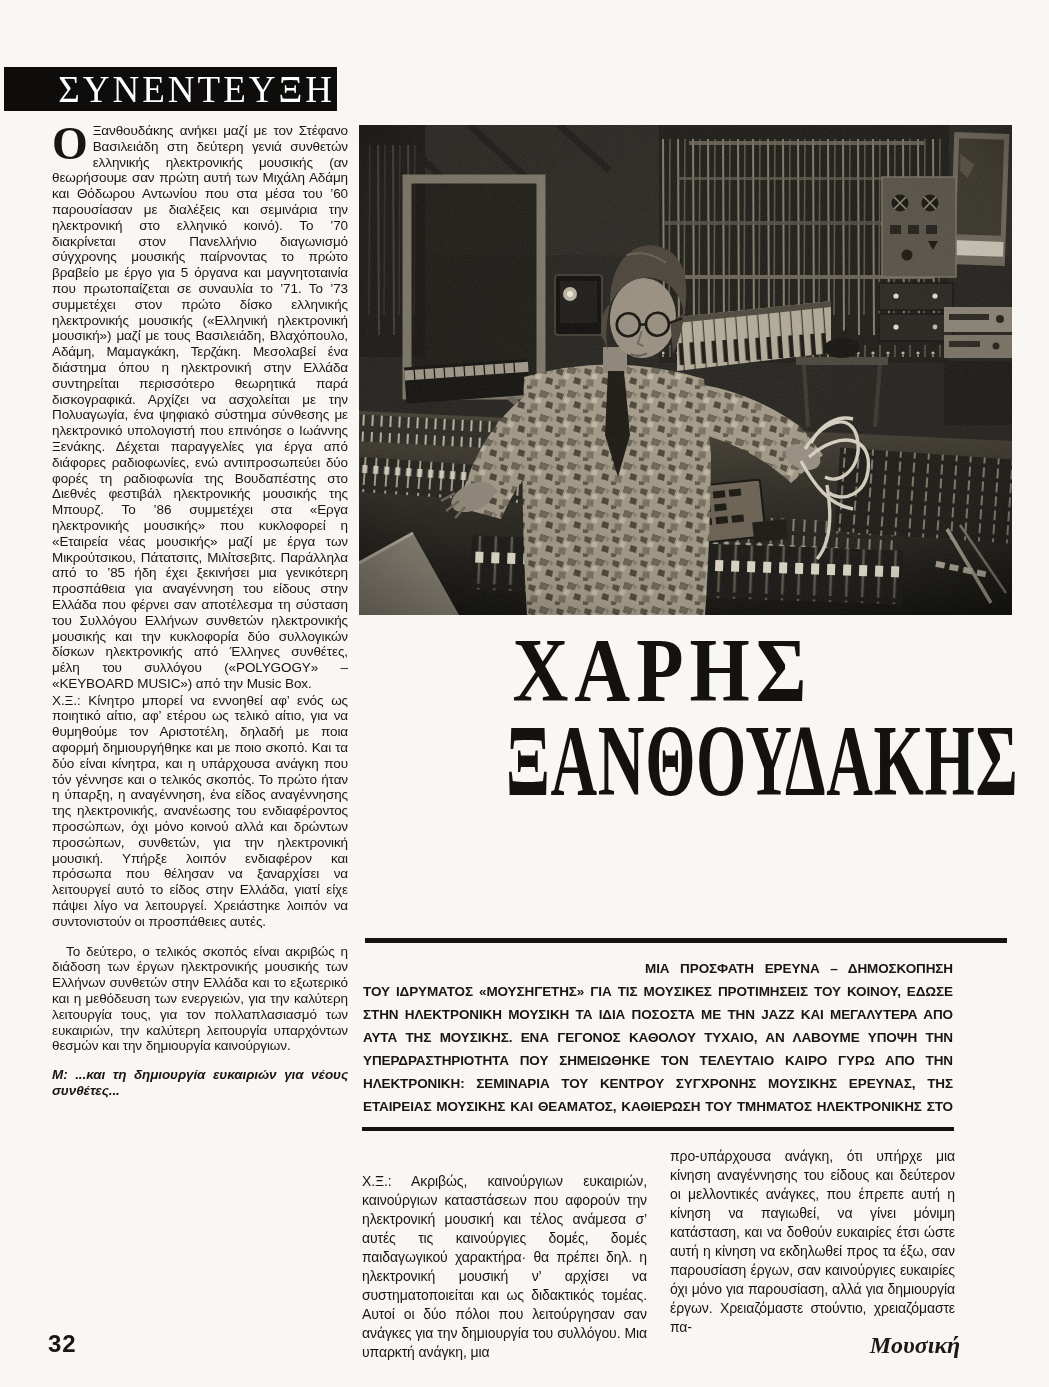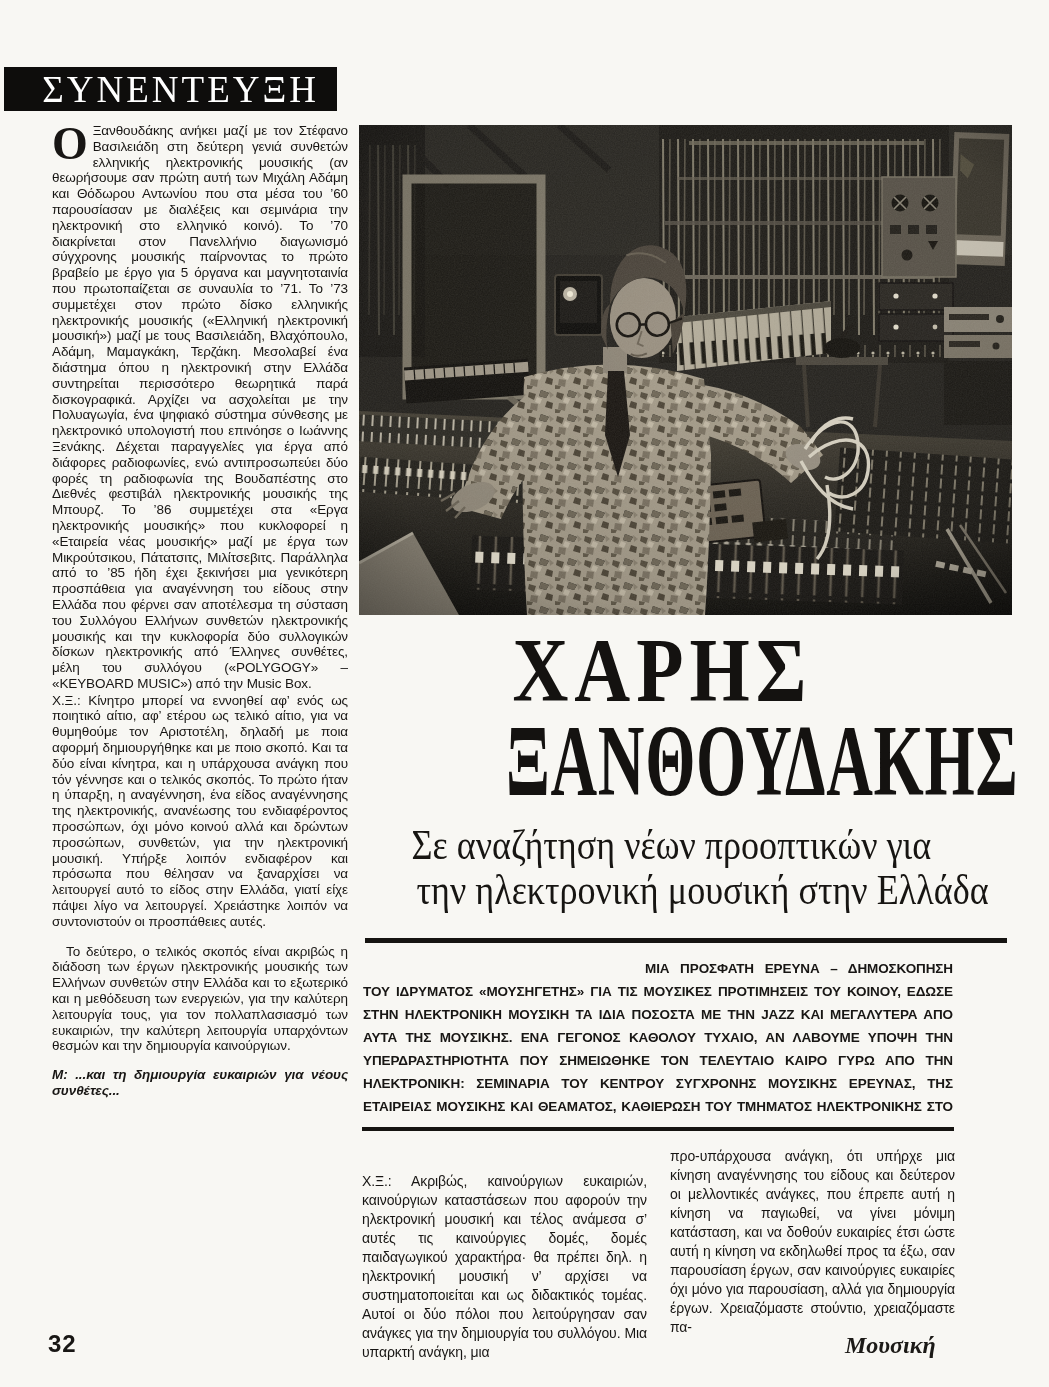--- a/index.html
+++ b/index.html
@@ -11,21 +11,21 @@
     color:#181614;
     overflow:hidden;
   }
   
   .banner{
     position:absolute;left:4px;top:67px;width:333px;height:44px;
     background:#0e0d0c;color:#ffffff;
     font-family:"Liberation Serif", serif;
     font-size:37px;letter-spacing:3px;
     display:flex;align-items:center;justify-content:flex-end;
-    padding-right:18px;box-sizing:border-box;
+    padding-right:2px;box-sizing:border-box;
   }
   
   .left-col{
     position:absolute;left:52px;top:123px;width:296px;
     font-size:13.5px;line-height:15.8px;
     text-align:justify;
     letter-spacing:-0.1px;
   }
   .left-col p{margin:0;}
   .dropcap{
@@ -82,21 +82,21 @@
   }
   .col-mid{left:362px;margin-top:25px;}
   .col-right{left:670px;}
   
   .page-num{
     position:absolute;left:48px;top:1330px;
     font-size:24px;font-weight:700;letter-spacing:1px;
   }
   .magazine{
     position:absolute;left:845px;top:1332px;width:140px;
-    text-align:left;
+    text-align:center;
     font-family:"Liberation Serif", serif;
     font-style:italic;font-weight:700;font-size:24px;color:#1c1a17;
   }
 </style>
 </head>
 <body>
 
 <div class="page">
 
   <div class="banner">
@@ -347,24 +347,20 @@
         </g>
       </g>
 
       <rect x="0" y="0" width="653" height="490" filter="url(#grain)" opacity="0.2"></rect>
       <rect x="0" y="0" width="653" height="490" fill="url(#vig)"></rect>
     </svg>
   </div>
 
   <div class="headline h-line1"><span>ΧΑΡΗΣ</span></div>
   <div class="headline h-line2"><span>ΞΑΝΘΟΥΔΑΚΗΣ</span></div>
-  <div class="subtitle">
-    <span>Σε αναζήτηση νέων προοπτικών για</span><br>
-    <span>την ηλεκτρονική μουσική στην Ελλάδα</span>
-  </div>
 
   <div class="rule rule-top"></div>
   <div class="lead">ΜΙΑ ΠΡΟΣΦΑΤΗ ΕΡΕΥΝΑ – ΔΗΜΟΣΚΟΠΗΣΗ ΤΟΥ ΙΔΡΥΜΑΤΟΣ «ΜΟΥΣΗΓΕΤΗΣ» ΓΙΑ ΤΙΣ ΜΟΥΣΙΚΕΣ ΠΡΟΤΙΜΗΣΕΙΣ ΤΟΥ ΚΟΙΝΟΥ, ΕΔΩΣΕ ΣΤΗΝ ΗΛΕΚΤΡΟΝΙΚΗ ΜΟΥΣΙΚΗ ΤΑ ΙΔΙΑ ΠΟΣΟΣΤΑ ΜΕ ΤΗΝ JAZZ ΚΑΙ ΜΕΓΑΛΥΤΕΡΑ ΑΠΟ ΑΥΤΑ ΤΗΣ ΜΟΥΣΙΚΗΣ. ΕΝΑ ΓΕΓΟΝΟΣ ΚΑΘΟΛΟΥ ΤΥΧΑΙΟ, ΑΝ ΛΑΒΟΥΜΕ ΥΠΟΨΗ ΤΗΝ ΥΠΕΡΔΡΑΣΤΗΡΙΟΤΗΤΑ ΠΟΥ ΣΗΜΕΙΩΘΗΚΕ ΤΟΝ ΤΕΛΕΥΤΑΙΟ ΚΑΙΡΟ ΓΥΡΩ ΑΠΟ ΤΗΝ ΗΛΕΚΤΡΟΝΙΚΗ: ΣΕΜΙΝΑΡΙΑ ΤΟΥ ΚΕΝΤΡΟΥ ΣΥΓΧΡΟΝΗΣ ΜΟΥΣΙΚΗΣ ΕΡΕΥΝΑΣ, ΤΗΣ ΕΤΑΙΡΕΙΑΣ ΜΟΥΣΙΚΗΣ ΚΑΙ ΘΕΑΜΑΤΟΣ, ΚΑΘΙΕΡΩΣΗ ΤΟΥ ΤΜΗΜΑΤΟΣ ΗΛΕΚΤΡΟΝΙΚΗΣ ΣΤΟ ATENEUM ΚΑΙ ΜΑΘΗΜΑΤΟΣ ΗΛΕΚΤΡΟΝΙΚΗΣ ΣΕ ΩΔΕΙΑ.</div>
   <div class="rule rule-bottom"></div>
 
   <div class="col col-mid">Χ.Ξ.: Ακριβώς, καινούργιων ευκαιριών, καινούργιων καταστάσεων που αφορούν την ηλεκτρονική μουσική και τέλος ανάμεσα σ’ αυτές τις καινούργιες δομές, δομές παιδαγωγικού χαρακτήρα· θα πρέπει δηλ. η ηλεκτρονική μουσική ν’ αρχίσει να συστηματοποιείται και ως διδακτικός τομέας. Αυτοί οι δύο πόλοι που λειτούργησαν σαν ανάγκες για την δημιουργία του συλλόγου. Μια υπαρκτή ανάγκη, μια</div>
   <div class="col col-right">προ-υπάρχουσα ανάγκη, ότι υπήρχε μια κίνηση αναγέννησης του είδους και δεύτερον οι μελλοντικές ανάγκες, που έπρεπε αυτή η κίνηση να παγιωθεί, να γίνει μόνιμη κατάσταση, και να δοθούν ευκαιρίες έτσι ώστε αυτή η κίνηση να εκδηλωθεί προς τα έξω, σαν παρουσίαση έργων, σαν καινούργιες ευκαιρίες όχι μόνο για παρουσίαση, αλλά για δημιουργία έργων. Χρειαζόμαστε στούντιο, χρειαζόμαστε πα-</div>
 
   <div class="page-num">32</div>
   <div class="magazine">Μουσική</div>

